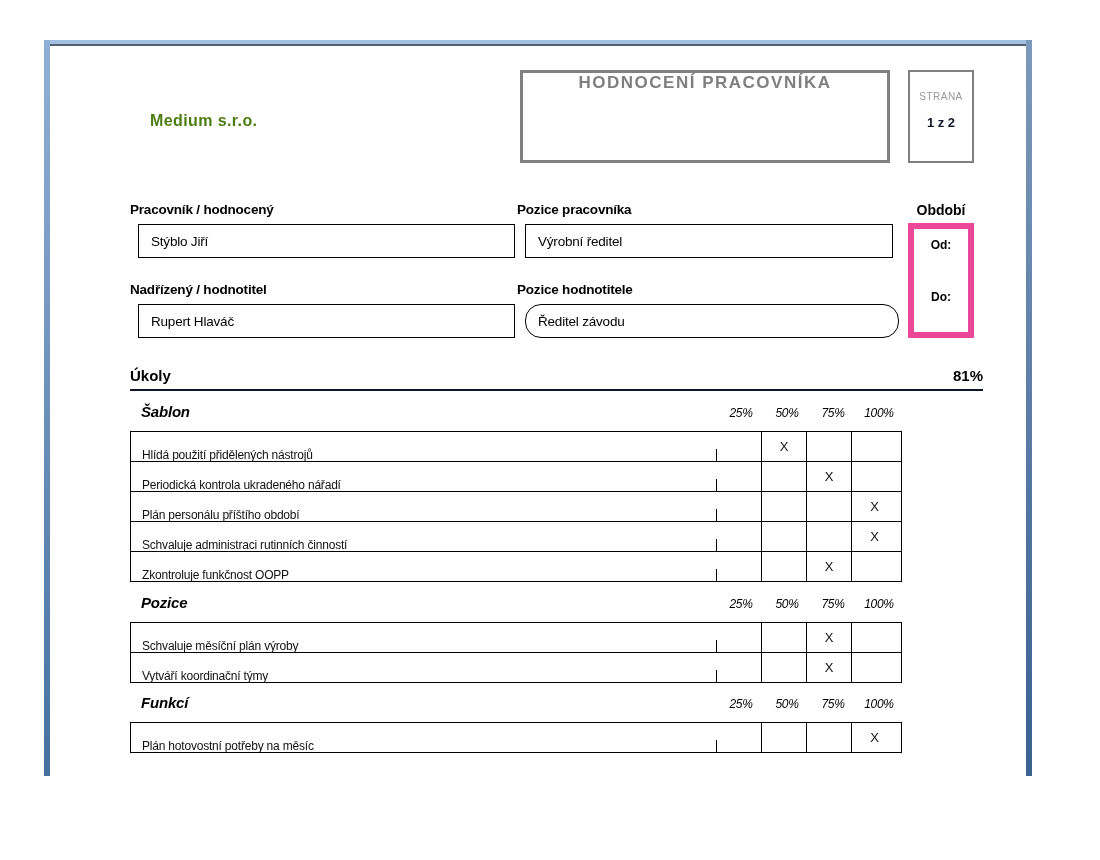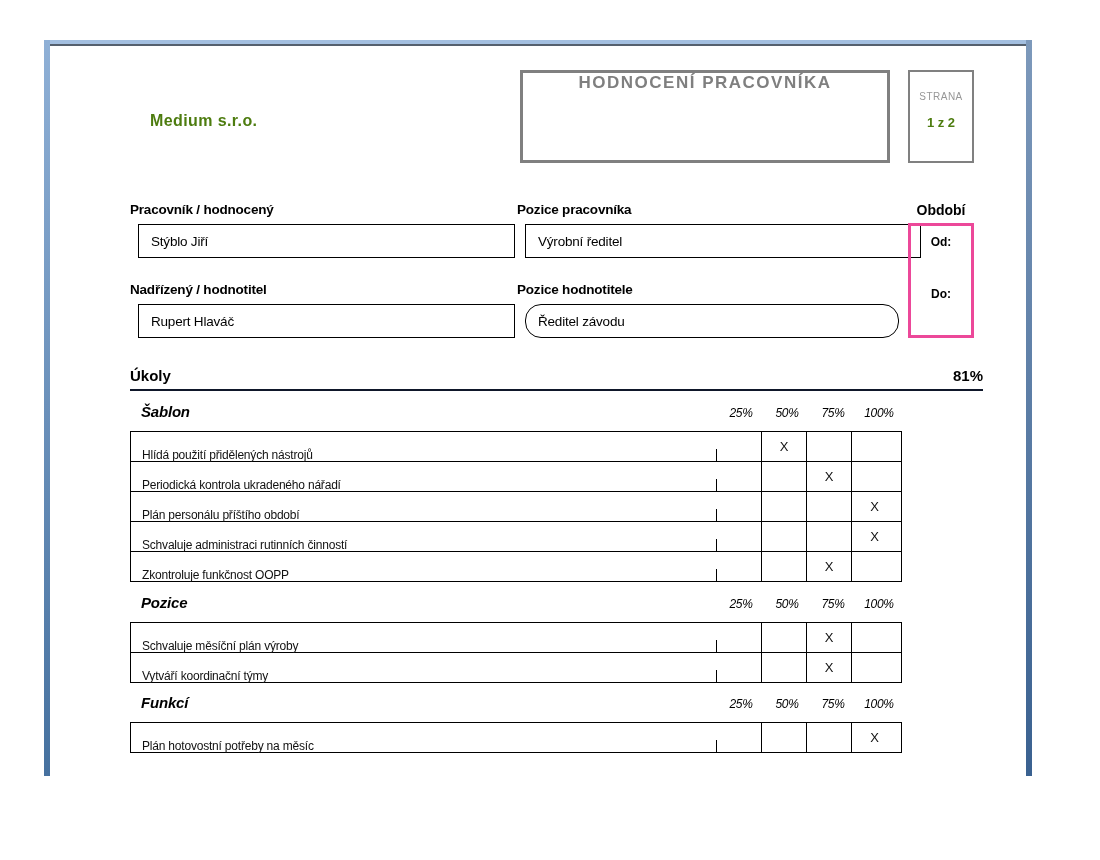--- a/index.html
+++ b/index.html
@@ -18,30 +18,30 @@
   .company { position:absolute; left:130px; top:112px; font-size:16px; font-weight:bold;
              color:#4d7c0f; letter-spacing:.4px;margin-left:20px; }
 
   .title-box { position:absolute; left:520px; top:70px; width:370px; height:93px;
                border:3px solid #808080; display:flex; justify-content:center; }
   .title-box span { font-size:17px; font-weight:bold; color:#7f7f7f; letter-spacing:1.5px; }
 
   .strana-box { position:absolute; left:908px; top:70px; width:66px; height:93px;
                 border:2px solid #808080; text-align:center; }
   .strana-label { display:block; margin-top:19px; font-size:10px; color:#979797; letter-spacing:.5px; }
-  .strana-num   { display:block; margin-top:13px; font-size:13px; font-weight:bold; color:#4d7c0f; }
+  .strana-num   { display:block; margin-top:13px; font-size:13px; font-weight:bold; color:#0f172a; }
 
   .field-label { position:absolute; font-size:13.5px; font-weight:bold; letter-spacing:-.2px; }
   .field-box { position:absolute; height:34px; border:1px solid #000; display:flex;
                align-items:center; padding-left:12px; font-size:13.5px; letter-spacing:-.2px; background:#fff;margin-left:8px; }
 
   .period-label { position:absolute; left:908px; top:202px; width:66px; text-align:center;
                   font-size:14px; font-weight:bold; }
   .period-box { position:absolute; left:908px; top:223px; width:66px; height:115px;
-                border:3px solid #ec4899; text-align:center; }
+                border:6px solid #ec4899; text-align:center; }
   .period-from { display:block; margin-top:9px;  font-size:12px; font-weight:bold; }
   .period-to   { display:block; margin-top:38px; font-size:12px; font-weight:bold; }
 
   .ukoly-bar { position:absolute; left:130px; top:367px; width:853px; border-bottom:2px solid #0f172a;
                display:flex; justify-content:space-between; align-items:flex-end; padding-bottom:5px; }
   .ukoly-title { font-size:15px; font-weight:bold; }
   .ukoly-score { font-size:15px; font-weight:bold; }
 
   .group { position:absolute; left:130px; width:772px; }
   .ghead { display:flex; height:18px; margin-bottom:11px; align-items:flex-end; }
@@ -74,21 +74,21 @@
 
   <div class="strana-box">
     <span class="strana-label">STRANA</span>
     <span class="strana-num">1 z 2</span>
   </div>
 
   <div class="field-label" style="left:130px; top:202px;">Pracovník / hodnocený</div>
   <div class="field-box" style="left:130px; top:224px; width:377px;">Stýblo Jiří</div>
 
   <div class="field-label" style="left:517px; top:202px;">Pozice pracovníka</div>
-  <div class="field-box" style="left:517px; top:224px; width:396px;">Výrobní ředitel</div>
+  <div class="field-box" style="left:517px; top:224px; width:368px;">Výrobní ředitel</div>
 
   <div class="field-label" style="left:130px; top:282px;">Nadřízený / hodnotitel</div>
   <div class="field-box" style="left:130px; top:304px; width:377px;">Rupert Hlaváč</div>
 
   <div class="field-label" style="left:517px; top:282px;">Pozice hodnotitele</div>
   <div class="field-box" style="left:517px; top:304px; width:374px;border-radius:16px;">Ředitel závodu</div>
 
   <div class="period-label">Období</div>
   <div class="period-box">
     <span class="period-from">Od:</span>

